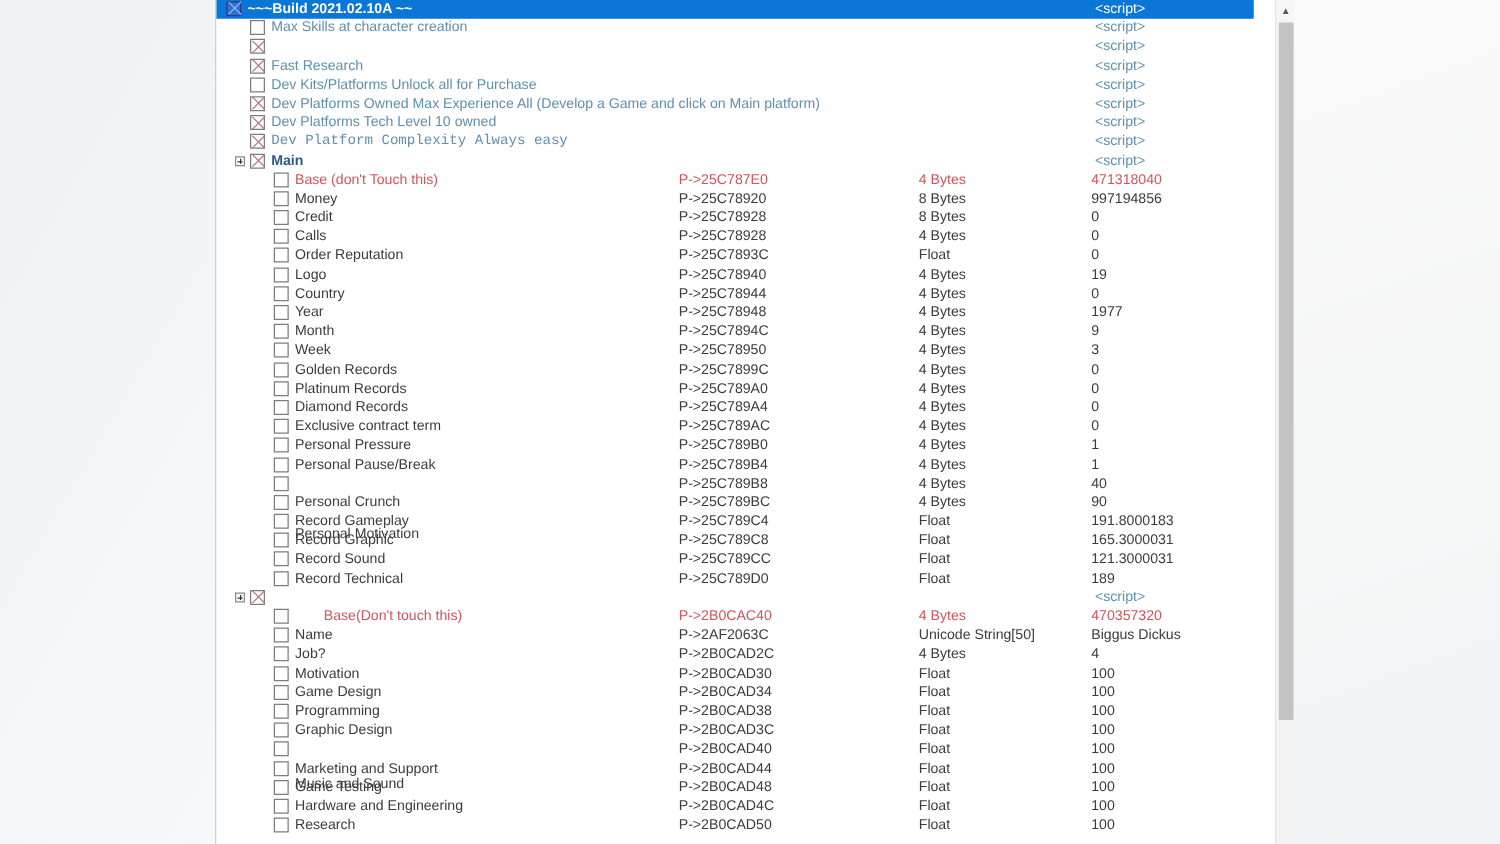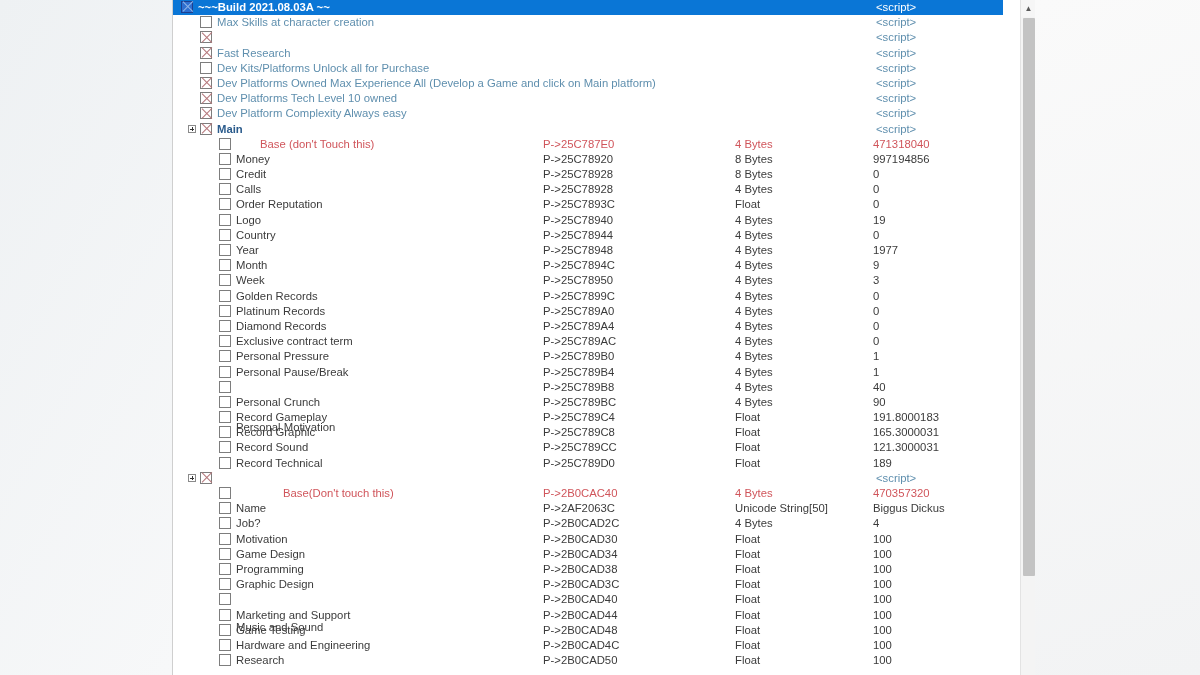--- a/index.html
+++ b/index.html
@@ -48,21 +48,21 @@
     content:"";position:absolute;left:-1px;top:4.4px;width:13.5px;height:1px;
     background:#b5777b;
   }
   .cb.x:before{transform:rotate(45deg);}
   .cb.x:after{transform:rotate(-45deg);}
   .row.selected .cb{border-color:#1e3f8f;background:#2f6fd0;}
   .row.selected .cb.x:before,.row.selected .cb.x:after{background:#8fb6e8;}
 
   .desc{position:absolute;top:1px;color:#5f8fae;}
   .desc.plain{color:#3b3b3b;}
-  .desc.warn{color:#d0555b;margin-left:24px;}
+  .desc.warn{color:#d0555b;}
   .desc.hdr{color:#2b5b8c;}
 
   .addr{position:absolute;left:370px;top:1px;color:#3b3b3b;}
   .addr.warn{color:#d0555b;}
   .type{position:absolute;left:562px;top:1px;color:#3b3b3b;}
   .type.warn{color:#d0555b;}
   .val{position:absolute;left:700px;top:1px;color:#3b3b3b;}
   .val.warn{color:#d0555b;}
   .scriptcell{position:absolute;left:703px;top:1px;color:#5f8fae;}
 
@@ -88,21 +88,21 @@
 <body>
 
 <div id="stage">
 
   <div id="panel">
     <div id="rows">
         <div class="row selected">
           <span class="gut" style="left: 8px;">
             <span class="cb x"></span>
           </span>
-          <span class="desc" style="left: 25px; font-weight: 700;">~~~Build 2021.08.03A ~~</span>
+          <span class="desc" style="left: 25px; font-weight: 700;">~~~Build 2021.02.10A ~~</span>
           <span class="scriptcell">&lt;script&gt;</span>
         </div>
         <div class="row">
           <span class="gut" style="left: 27px;">
             <span class="cb"></span>
           </span>
           <span class="desc" style="left: 44px;">Max Skills at character creation</span>
           <span class="scriptcell">&lt;script&gt;</span>
         </div>
         <div class="row">
@@ -136,21 +136,21 @@
           <span class="gut" style="left: 27px;">
             <span class="cb x"></span>
           </span>
           <span class="desc" style="left: 44px;">Dev Platforms Tech Level 10 owned</span>
           <span class="scriptcell">&lt;script&gt;</span>
         </div>
         <div class="row">
           <span class="gut" style="left: 27px;">
             <span class="cb x"></span>
           </span>
-          <span class="desc" style="left: 44px;">Dev Platform Complexity Always easy</span>
+          <span class="desc" style="left: 44px; font-family: Liberation Mono, monospace;">Dev Platform Complexity Always easy</span>
           <span class="scriptcell">&lt;script&gt;</span>
         </div>
         <div class="row">
           <span class="gut" style="left: 27px;">
             <span class="exp"></span>
             <span class="cb x"></span>
           </span>
           <span class="desc hdr" style="left: 44px; font-weight: 700;">Main</span>
           <span class="scriptcell">&lt;script&gt;</span>
         </div>

